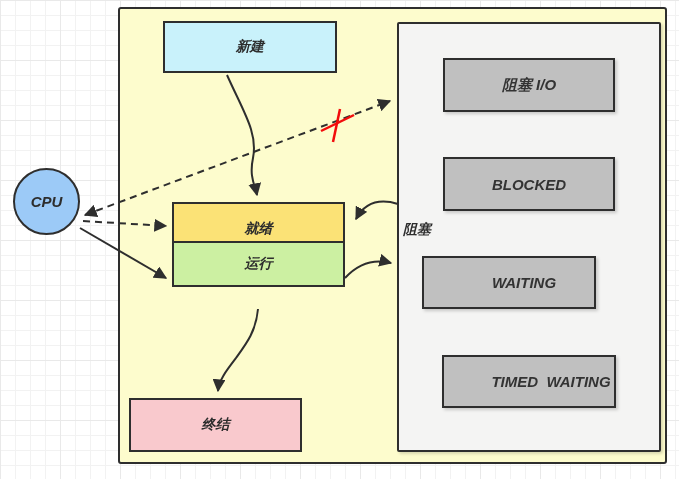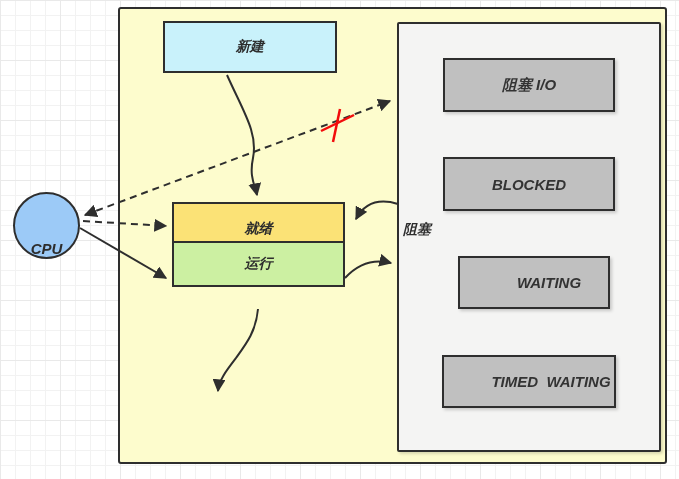--- a/index.html
+++ b/index.html
@@ -22,24 +22,24 @@
   .panel{left:397px;top:22px;width:264px;height:430px;background:#f4f4f3;border-radius:2px;
          border-width:2.5px;box-shadow:2px 2px 3px rgba(0,0,0,0.14);}
   .n-new{left:163px;top:21px;width:174px;height:52px;background:#c9f2fb;}
   .n-ready{left:172px;top:202px;width:173px;height:53px;background:#fbe276;}
   .n-running{left:172px;top:241px;width:173px;height:46px;background:#ccf0a2;}
   .n-terminated{left:129px;top:398px;width:173px;height:54px;background:#f9c9cd;}
   .g-box{background:#c0c0c0;box-shadow:2px 2px 3px rgba(0,0,0,0.18);justify-content:center;}
   .g-box .lbl{font-size:15px;color:#333;}
   .n-blocked-io{left:443px;top:58px;width:172px;height:54px;}
   .n-blocked{left:443px;top:157px;width:172px;height:54px;}
-  .n-waiting{left:458px;top:256px;width:152px;height:53px;padding-left:30px;}
+  .n-waiting{left:422px;top:256px;width:174px;height:53px;padding-left:30px;}
   .n-timed-waiting{left:442px;top:355px;width:174px;height:53px;padding-left:44px;}
-  .n-cpu{left:13px;top:192px;width:67px;height:67px;border-radius:50%;
-         background:#9ccaf7;border-width:2.5px;align-items:flex-end;}
+  .n-cpu{left:13px;top:168px;width:67px;height:67px;border-radius:50%;
+         background:#9ccaf7;border-width:2.5px;}
   .n-cpu .lbl{font-size:15px;}
   .edge-label{position:absolute;left:403px;top:220px;z-index:6;}
   .edges{position:absolute;left:0;top:0;width:679px;height:479px;z-index:5;pointer-events:none;}
   .shape{z-index:3;}
   .outer{z-index:1;}
   .panel{z-index:2;}
 </style>
 </head>
 <body>
 
@@ -54,20 +54,23 @@
   </div>
 
   <div class="shape n-new">
     <span class="lbl">新建</span>
   </div>
 
   <div class="shape n-running">
     <span class="lbl">运行</span>
   </div>
 
+  <div class="shape n-terminated">
+    <span class="lbl">终结</span>
+  </div>
 
   <div class="shape g-box n-blocked-io">
     <span class="lbl">阻塞 I/O</span>
   </div>
 
   <div class="shape g-box n-blocked">
     <span class="lbl">BLOCKED</span>
   </div>
 
   <div class="shape g-box n-waiting">

